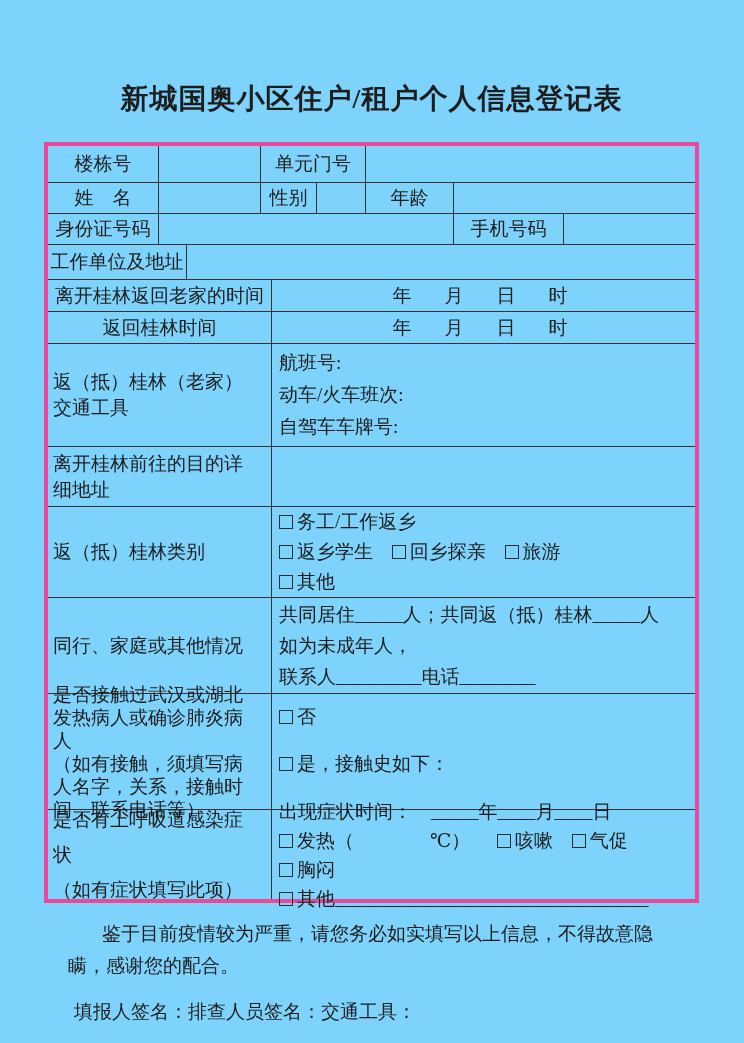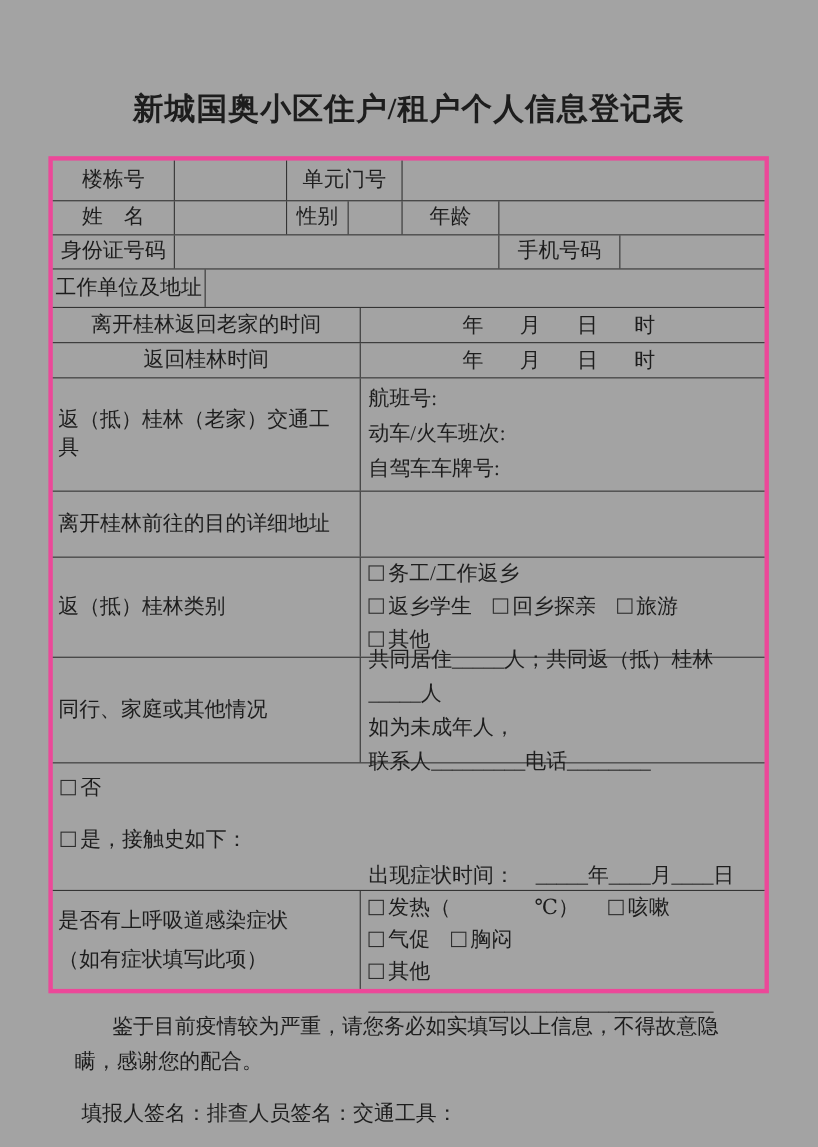--- a/index.html
+++ b/index.html
@@ -1,20 +1,20 @@
 <!DOCTYPE html>
 <html><head>
 <meta charset="utf-8">
 <style>
   * { margin:0; padding:0; box-sizing:border-box; }
   html,body { background:#ffffff; }
   .page{
     position:relative;
     width:744px; height:1043px;
-    background:#a3a3a3;
+    background:#7dd3fc;
     font-family:"Liberation Serif","DejaVu Serif",serif;
     color:#1d1d1d;
     overflow:hidden;
   }
   .inner{ padding:0 45px 0 44px; }
   .title{
     margin:80px 0 24px 0;
     text-align:center;
     font-size:28px;
     font-weight:bold;
@@ -38,21 +38,21 @@
   .leftpad{ padding-left:5px; padding-right:20px; }
   .w111{ width:111px; }
   .w102{ width:102px; }
   .w105{ width:105px; }
   .w56{ width:56px; }
   .w49{ width:49px; }
   .w88{ width:88px; }
   .w295{ width:295px; }
   .w110{ width:110px; }
   .w139{ width:139px; }
-  .w238{ width:280px; }
+  .w238{ width:224px; }
   .h37{ height:37px; } .h31{ height:31px; } .h35{ height:35px;gap:27px; }
   .h32{ height:32px; } .h103{ height:103px; } .h60{ height:60px; }
   .h91{ height:91px; } .h96{ height:96px; } .h116{ height:116px; }
   .h89{ height:89px; }
   .time-value{ text-align:center; letter-spacing:7px; }
   .lines{ justify-content:center; }
   .lines .line{ line-height:32px; padding-left:7px; }
   .lh30 .line{ line-height:30px; }
   .lh31 .line{ line-height:31px; }
   .lh29 .line{ line-height:29px; }
@@ -169,20 +169,24 @@
       <div class="tr h96">
         <div class="td w238 lbl leftpad">同行、家庭或其他情况</div>
         <div class="td fill lines lh31">
           <div class="line">共同居住_____人；共同返（抵）桂林_____人</div>
           <div class="line">如为未成年人，</div>
           <div class="line">联系人_________电话________</div>
         </div>
       </div>
 
       <div class="tr h116">
+        <div class="td w238 leftpad tight">
+          <div>是否接触过武汉或湖北发热病人或确诊肺炎病人</div>
+          <div>（如有接触，须填写病人名字，关系，接触时间，联系电话等）</div>
+        </div>
         <div class="td fill contact-cell">
           <div class="line"><span class="cb"></span><span>否</span></div>
           <div class="line"><span class="cb"></span><span>是，接触史如下：</span></div>
         </div>
       </div>
 
       <div class="tr h89">
         <div class="td w238 leftpad sym-label">
           <div class="line">是否有上呼吸道感染症状</div>
           <div class="line">（如有症状填写此项）</div>

